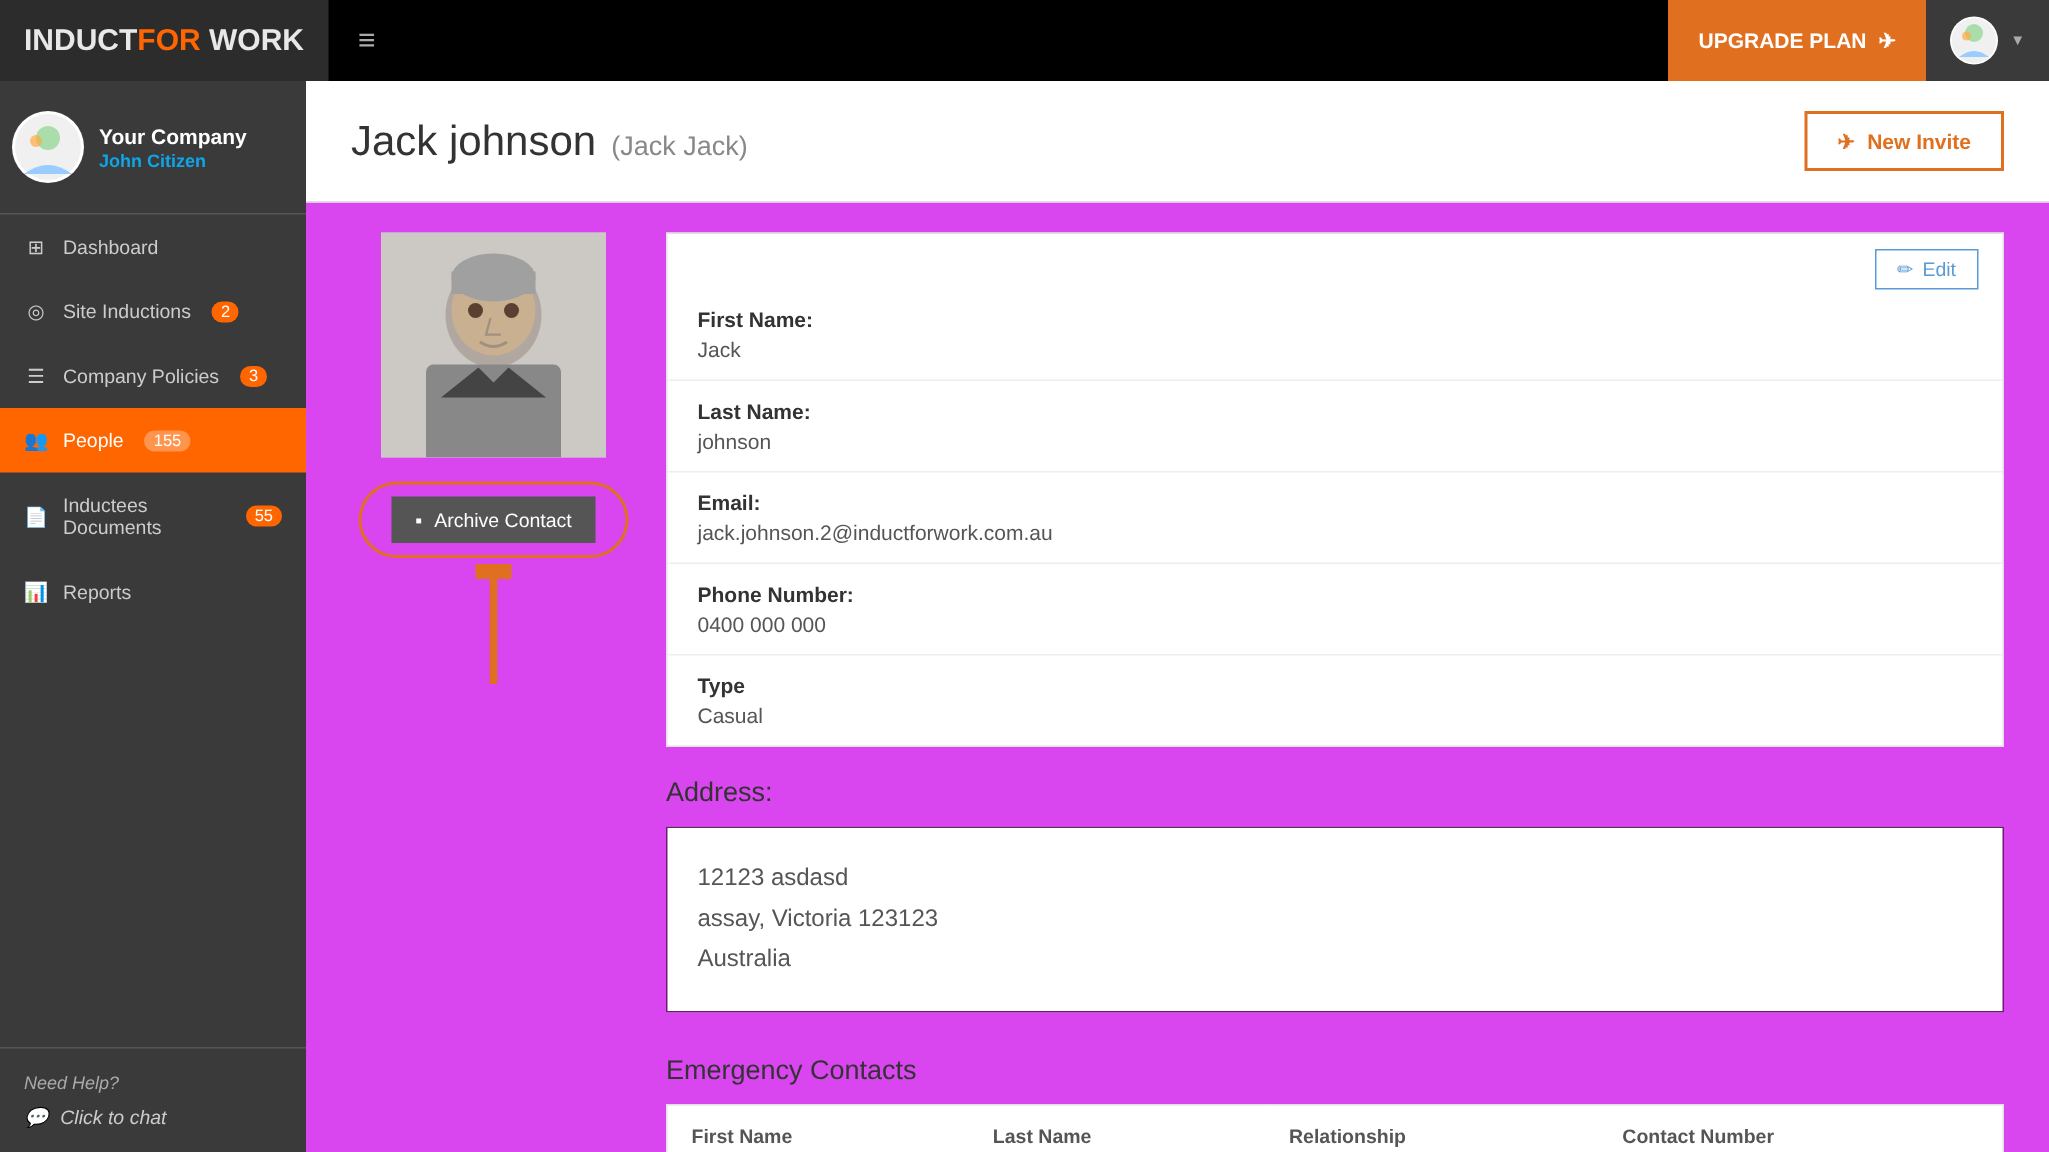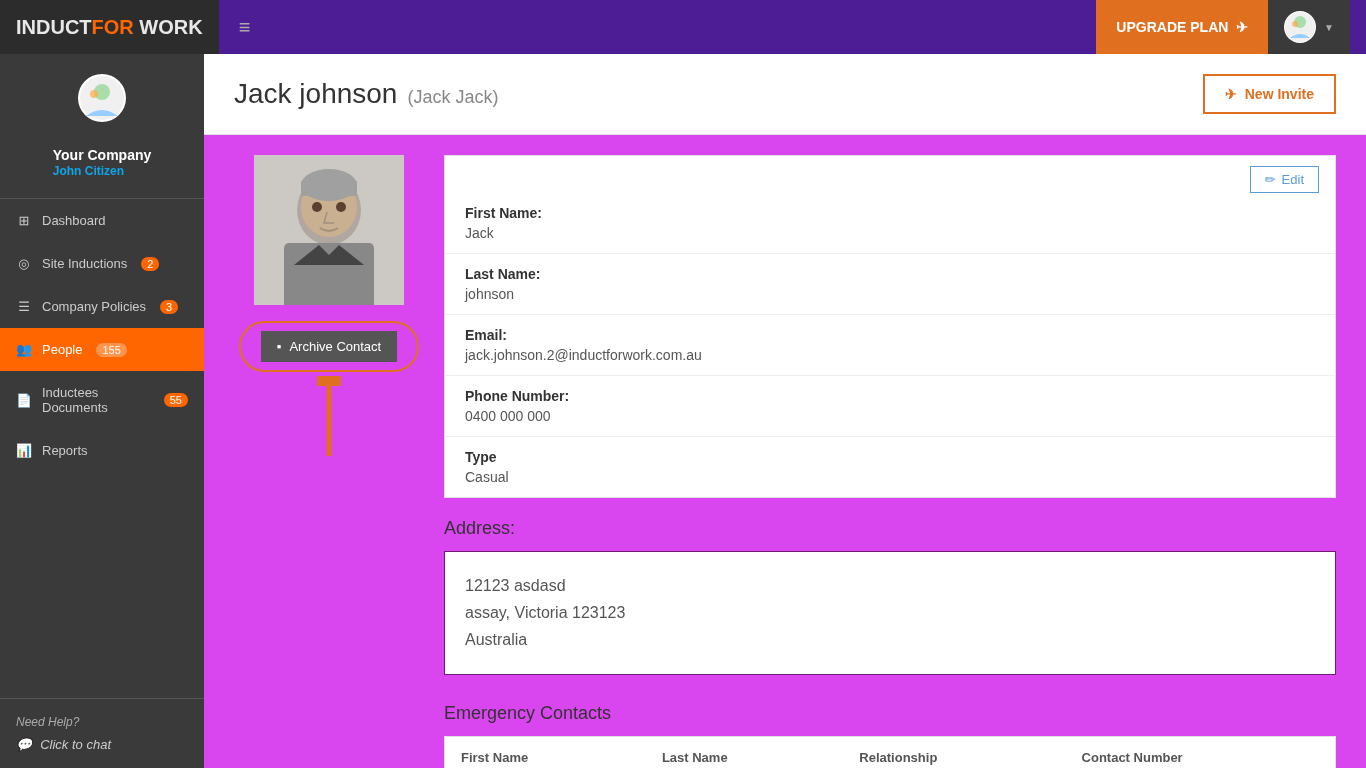--- a/index.html
+++ b/index.html
@@ -1,25 +1,25 @@
 <!DOCTYPE html>
 <html><head>
   <meta charset="utf-8">
   <style>
     * { margin: 0; padding: 0; box-sizing: border-box; }
     body { font-family: Arial, sans-serif; background: #f0f0f0; display: flex; flex-direction: column; height: 768px; overflow: hidden; }
 
     
     .topbar {
       height: 54px;
-      background: #4c1d95;
+      background: #000000;
       display: flex;
       align-items: center;
       justify-content: space-between;
-      padding: 0 16px 0 0;
+      padding: 0 0 0 0;
       flex-shrink: 0;
     }
     .topbar-logo {
       background: #2c2c2c;
       padding: 0 16px;
       height: 100%;
       display: flex;
       align-items: center;
     }
     .logo-text {
@@ -86,23 +86,22 @@
       background: #3a3a3a;
       display: flex;
       flex-direction: column;
       flex-shrink: 0;
       overflow-y: auto;
     }
     .sidebar-profile {
       padding: 20px 8px;
       display: flex;
       align-items: center;
-      gap: 24px;
+      gap: 10px;
       border-bottom: 1px solid #555;
-      flex-direction: column;
     }
     .profile-avatar {
       width: 48px;
       height: 48px;
       border-radius: 50%;
       background: white;
       display: flex;
       align-items: center;
       justify-content: center;
       overflow: hidden;

